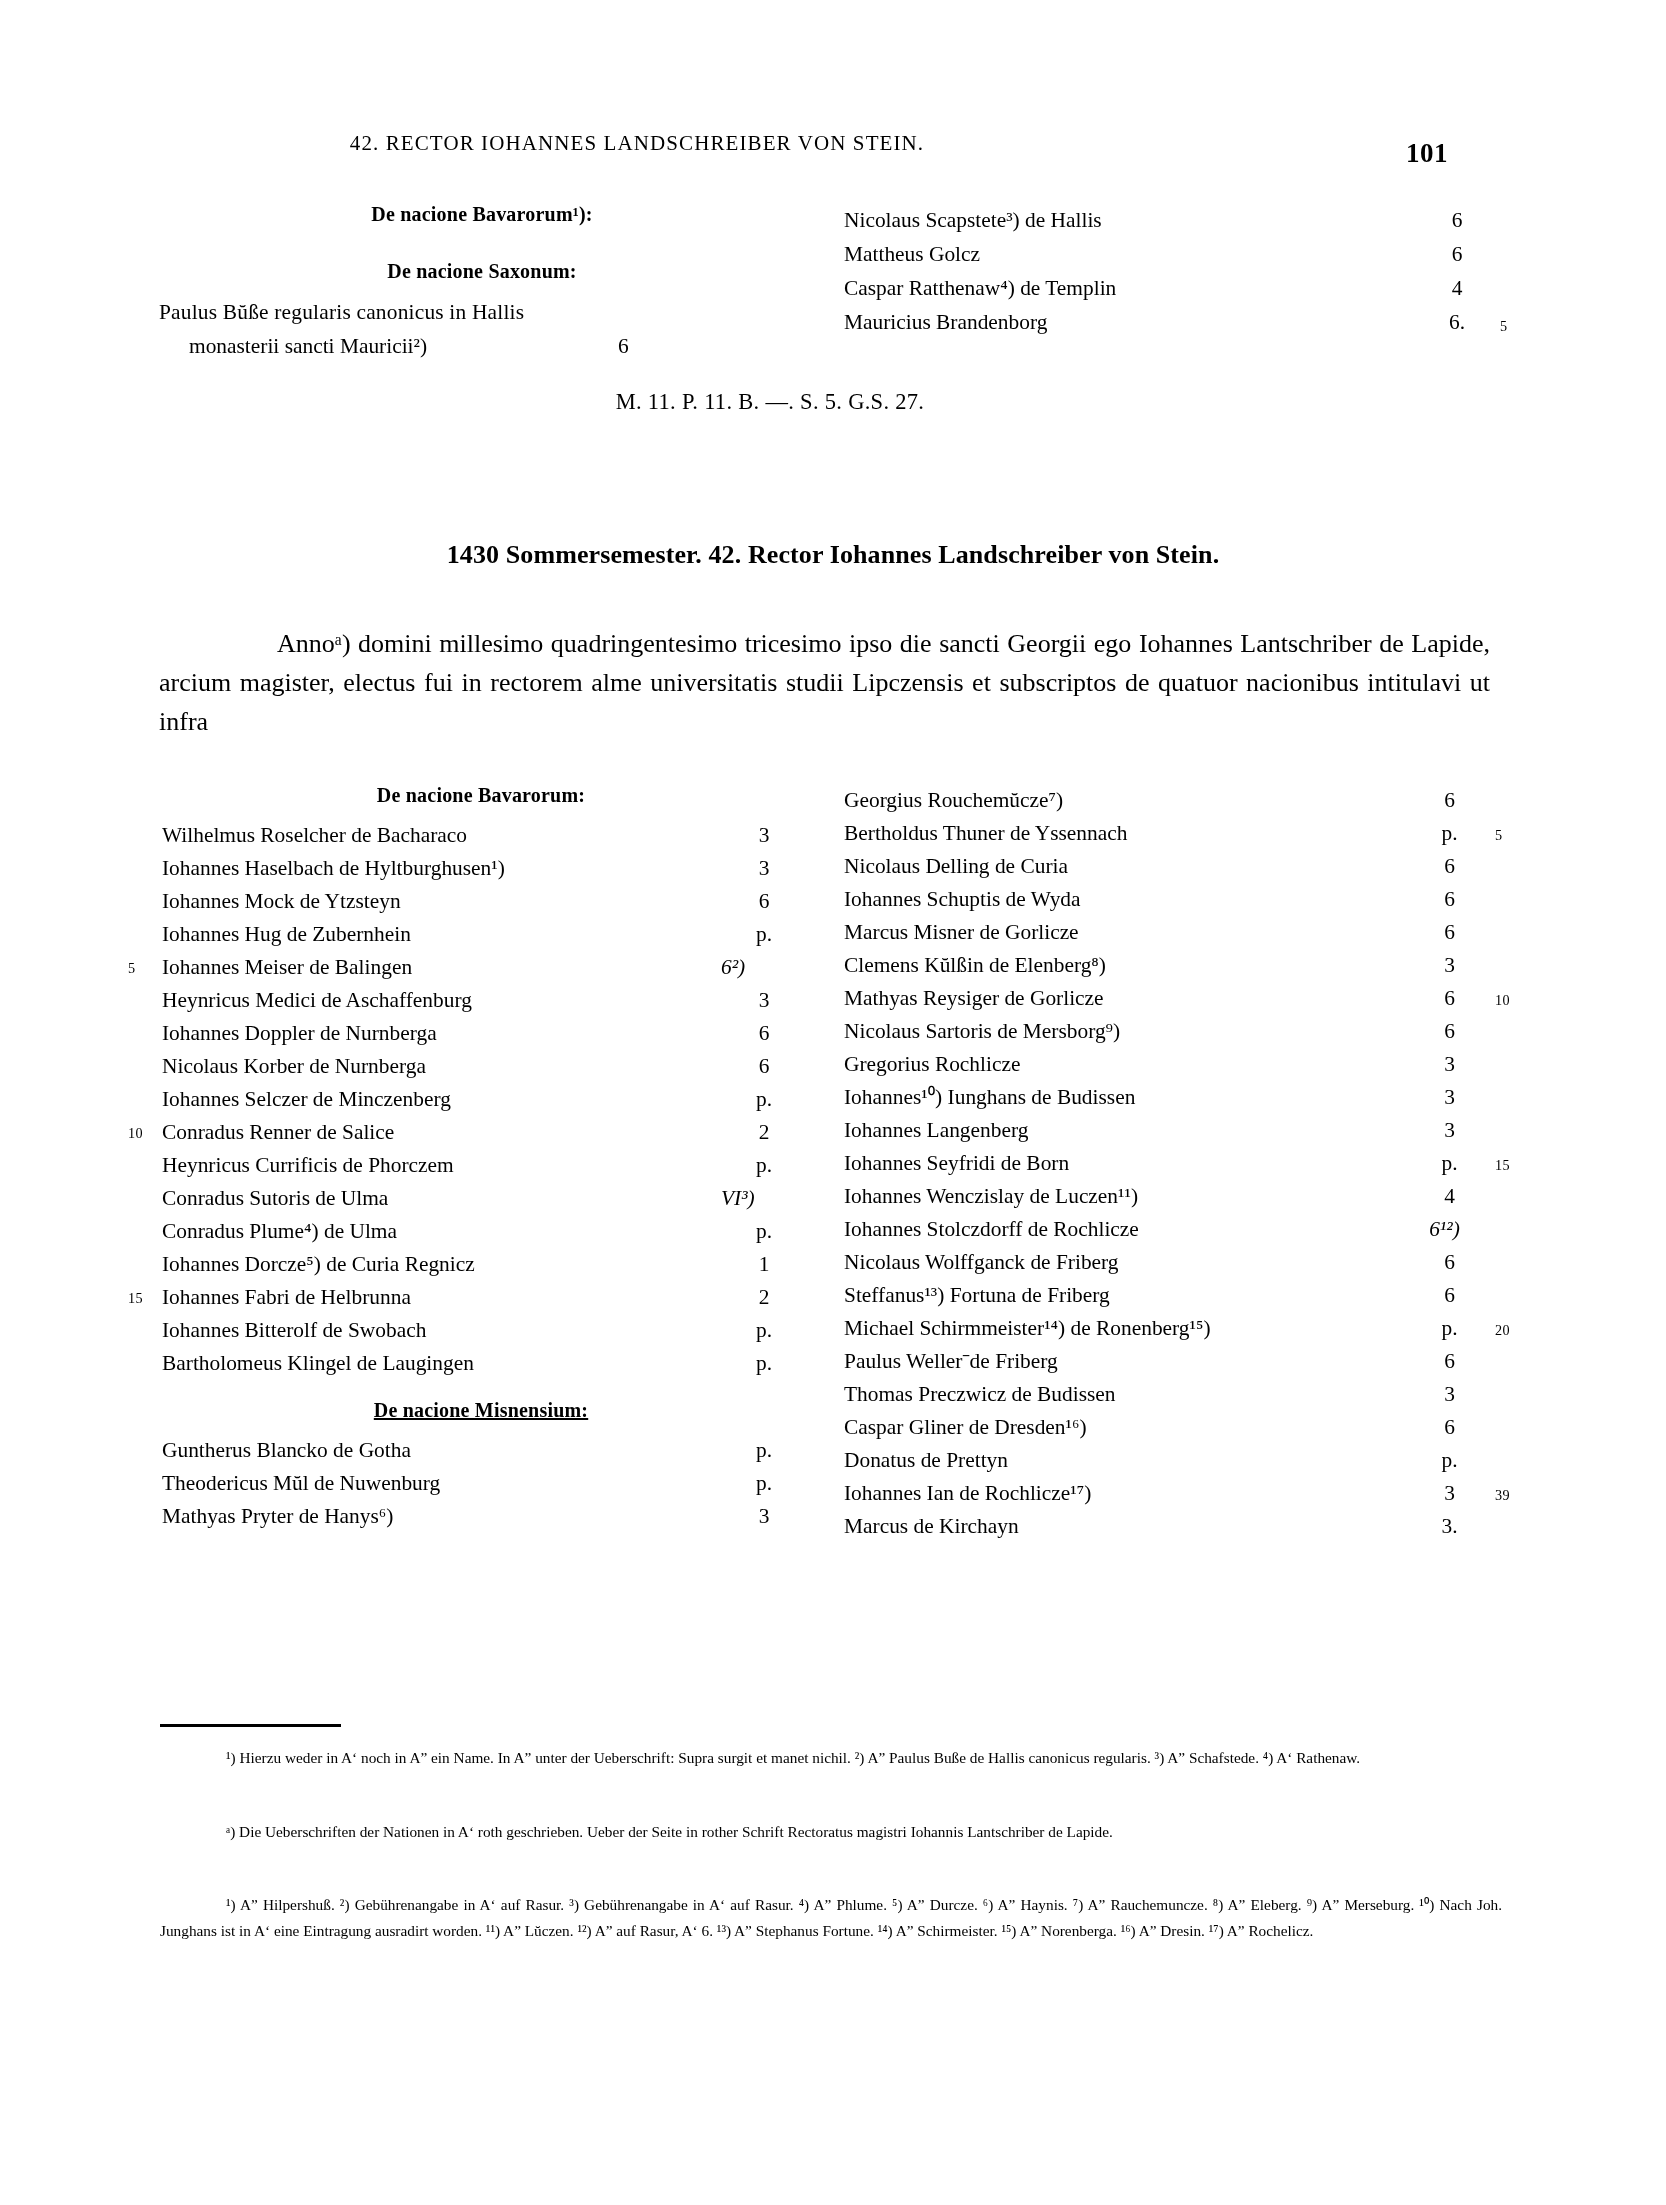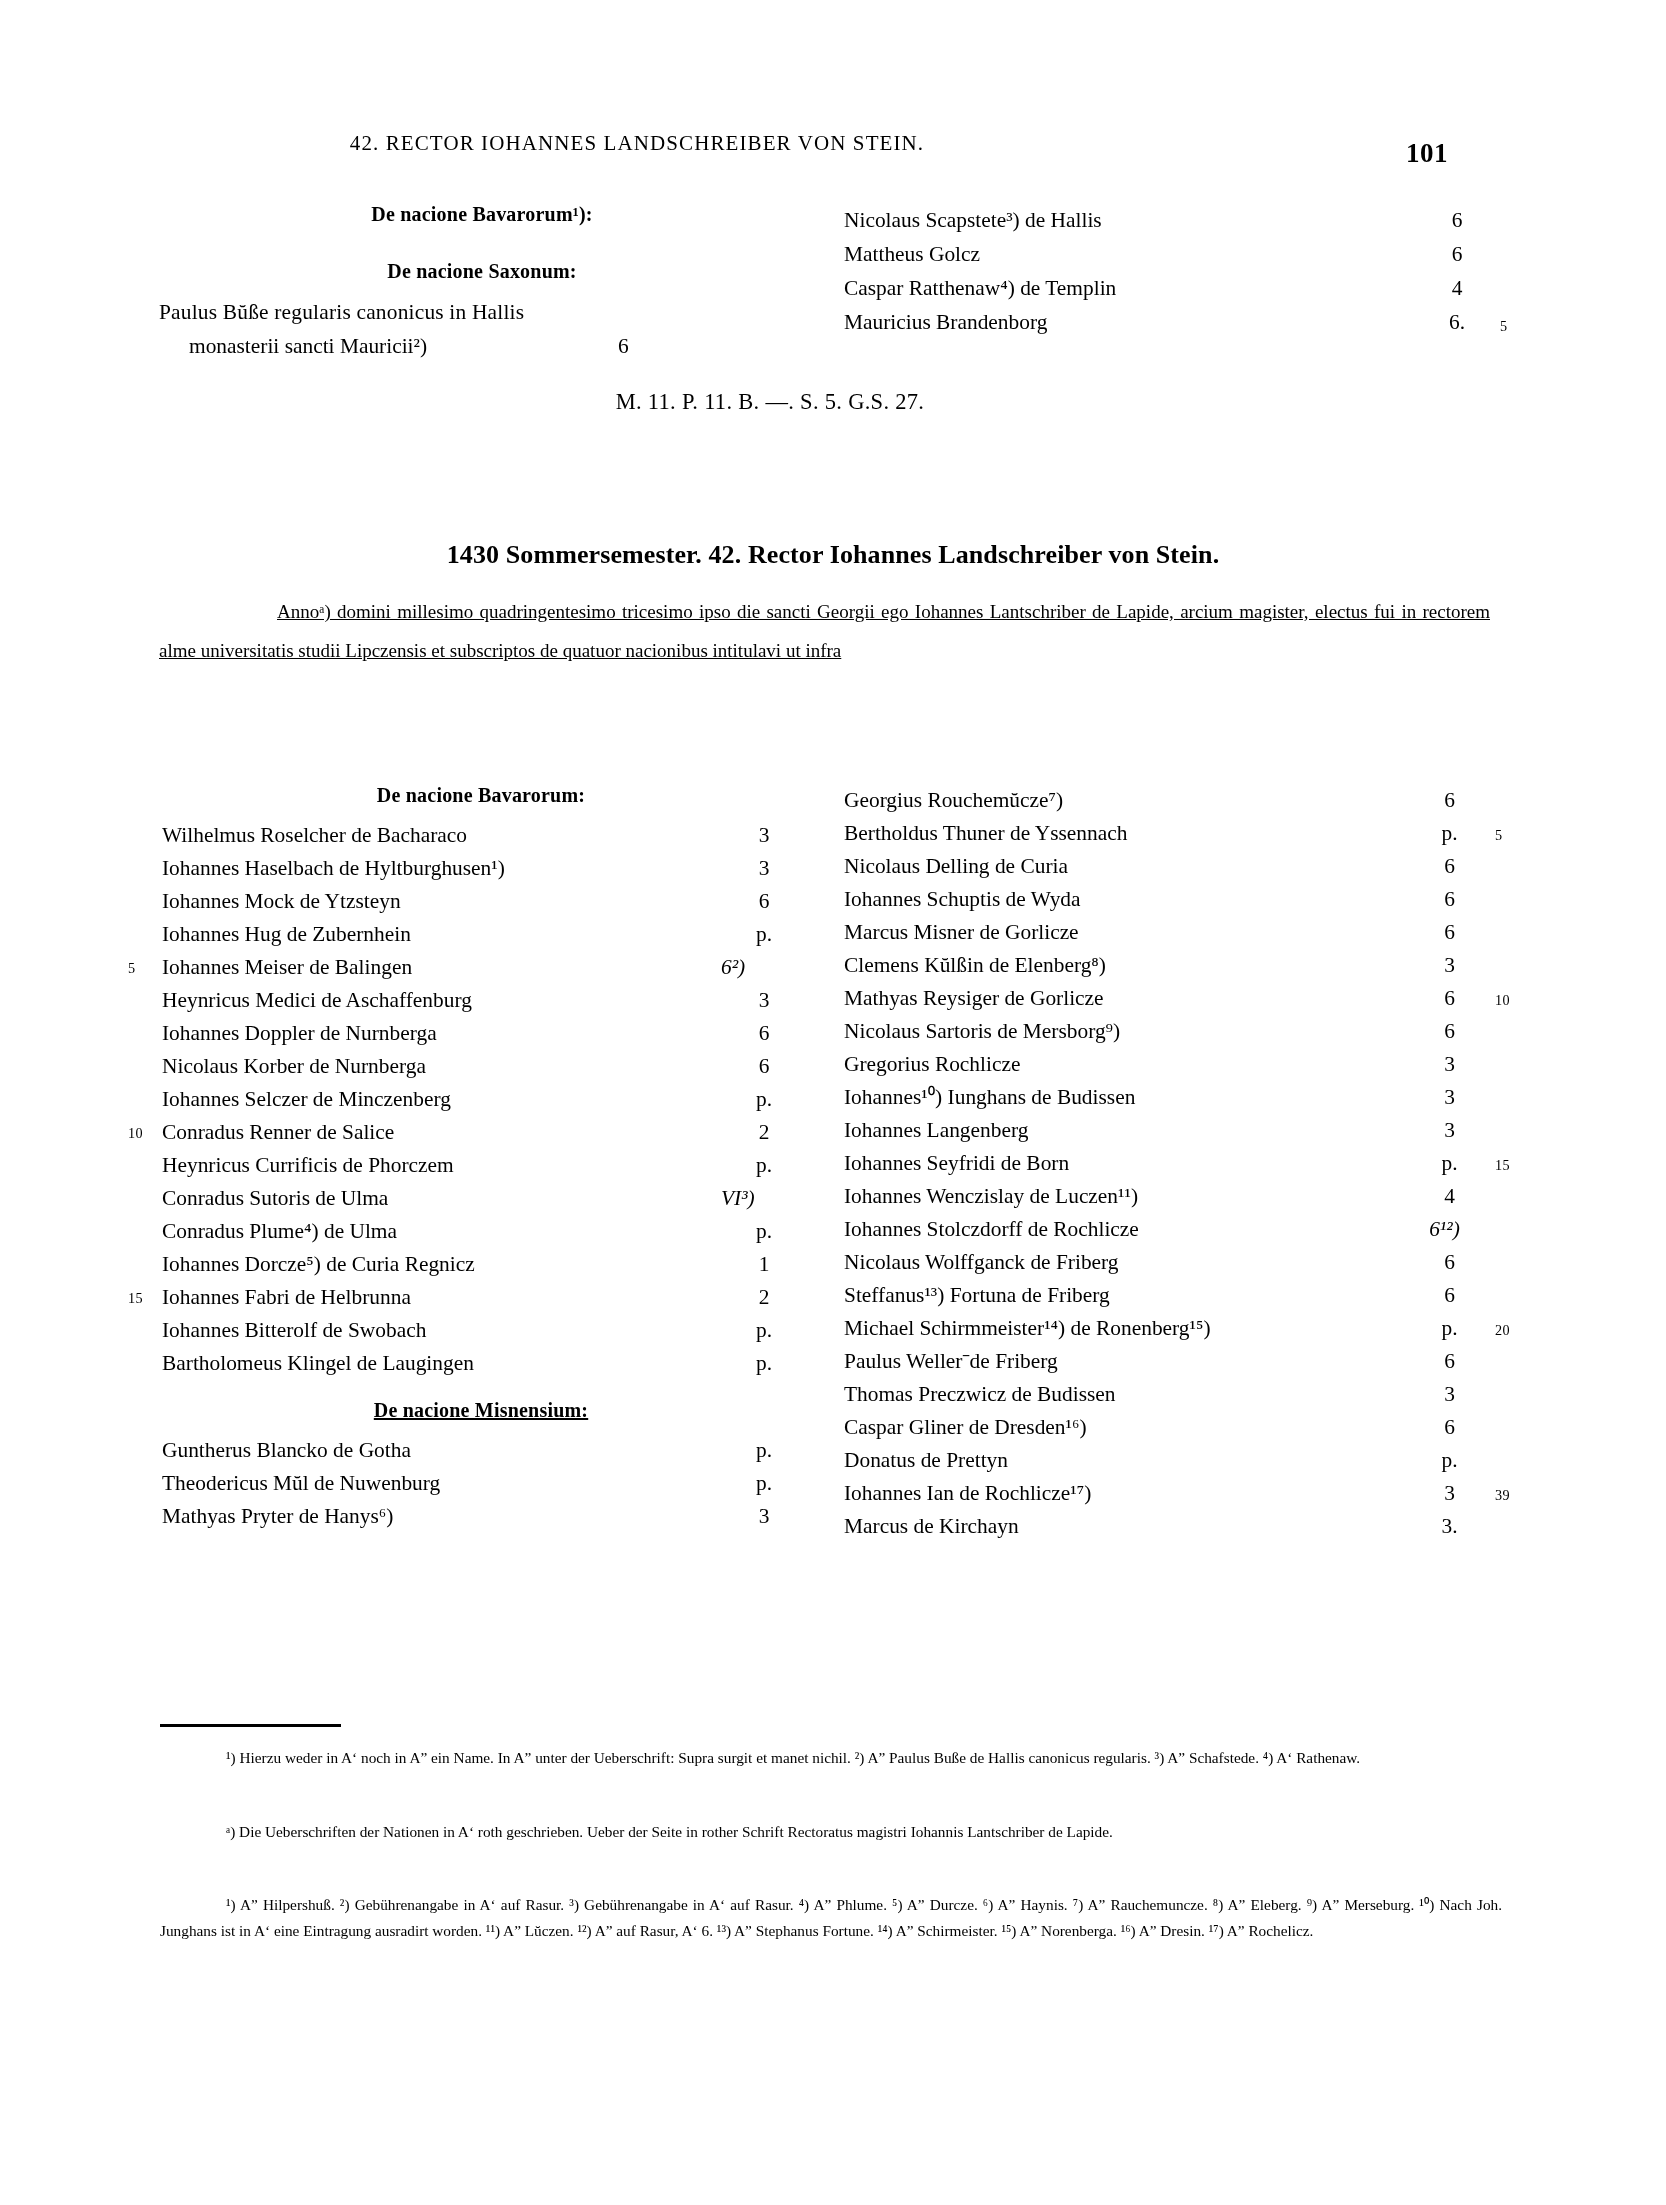--- a/index.html
+++ b/index.html
@@ -86,26 +86,25 @@
     width:1666px;
     text-align:center;
     font-size:26px;
     font-weight:bold;
     letter-spacing:0.1px;
   }
 
   
   .intro {
     position:absolute;
-    left:159px; top:592px;
+    left:159px; top:624px;
     width:1331px;
-    font-size:19px;
+    font-size:26px;
     line-height:39px;
     text-align:justify;
-    text-decoration:underline;
   }
   .intro p { margin:0; text-indent:118px; }
 
   
   .lists { position:absolute; left:0; top:784px; width:1666px; }
   .lcol { position:absolute; left:162px; top:0; width:638px; }
   .rcol { position:absolute; left:844px; top:0; width:652px; }
 
   .lhead {
     font-weight:bold; font-size:20px;

